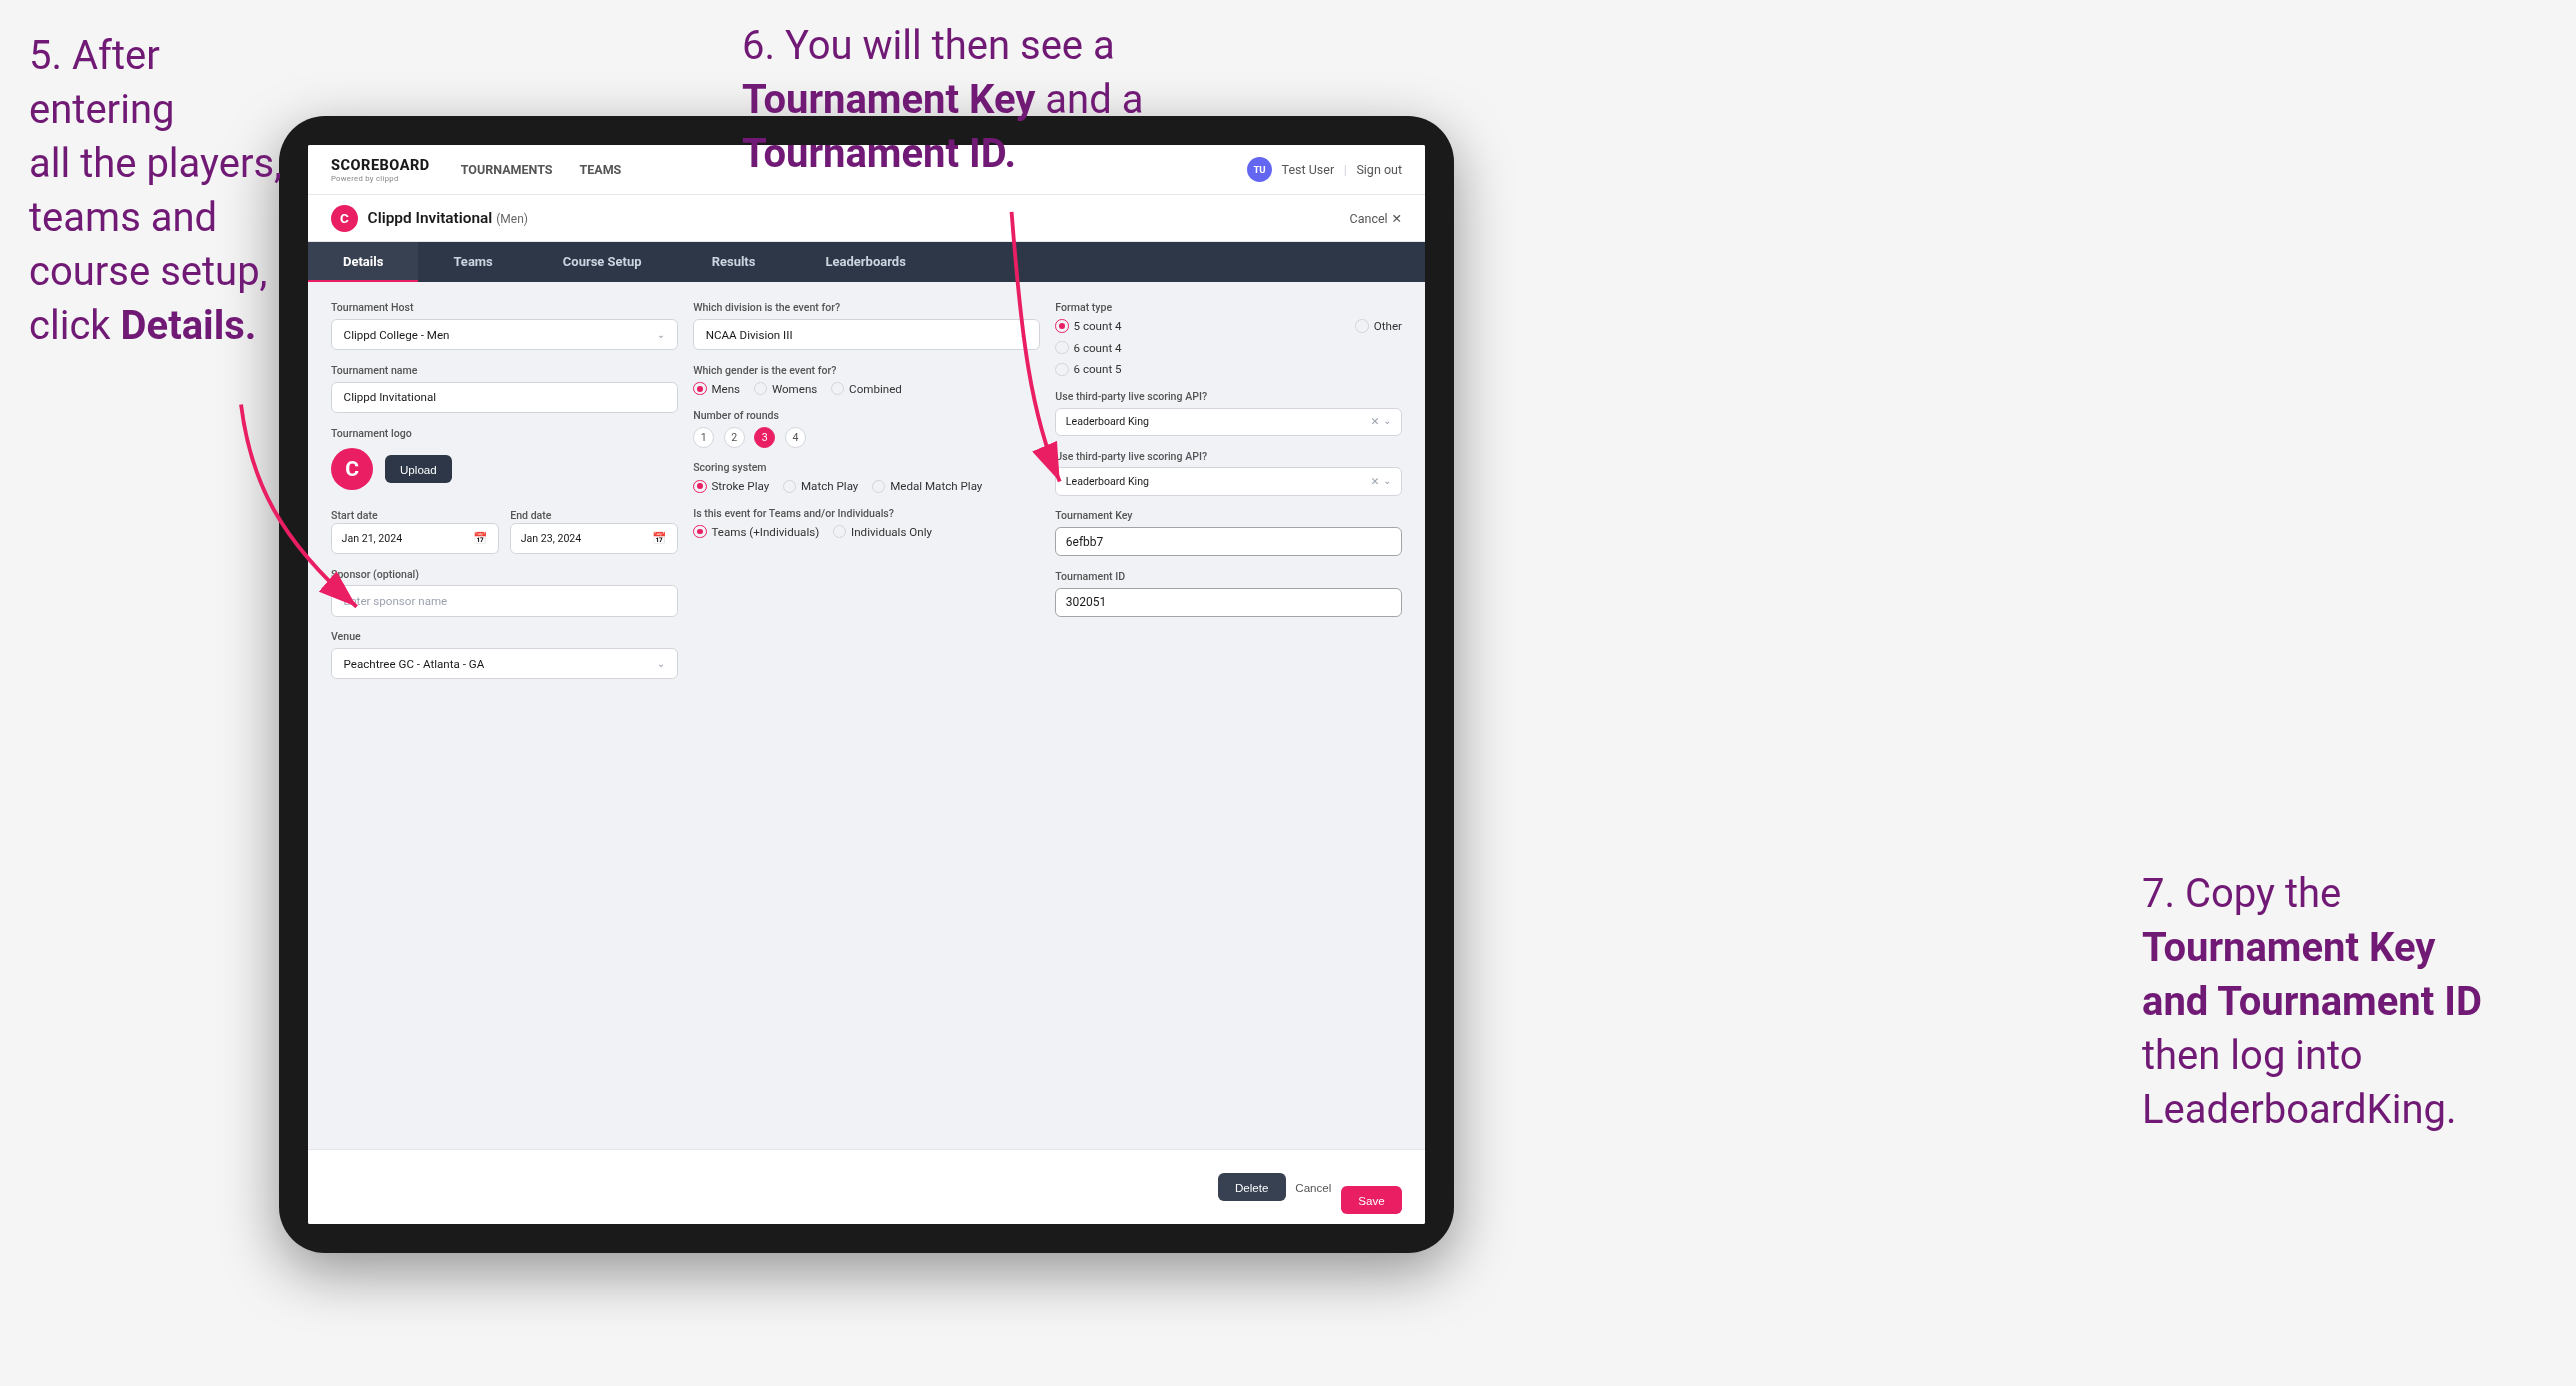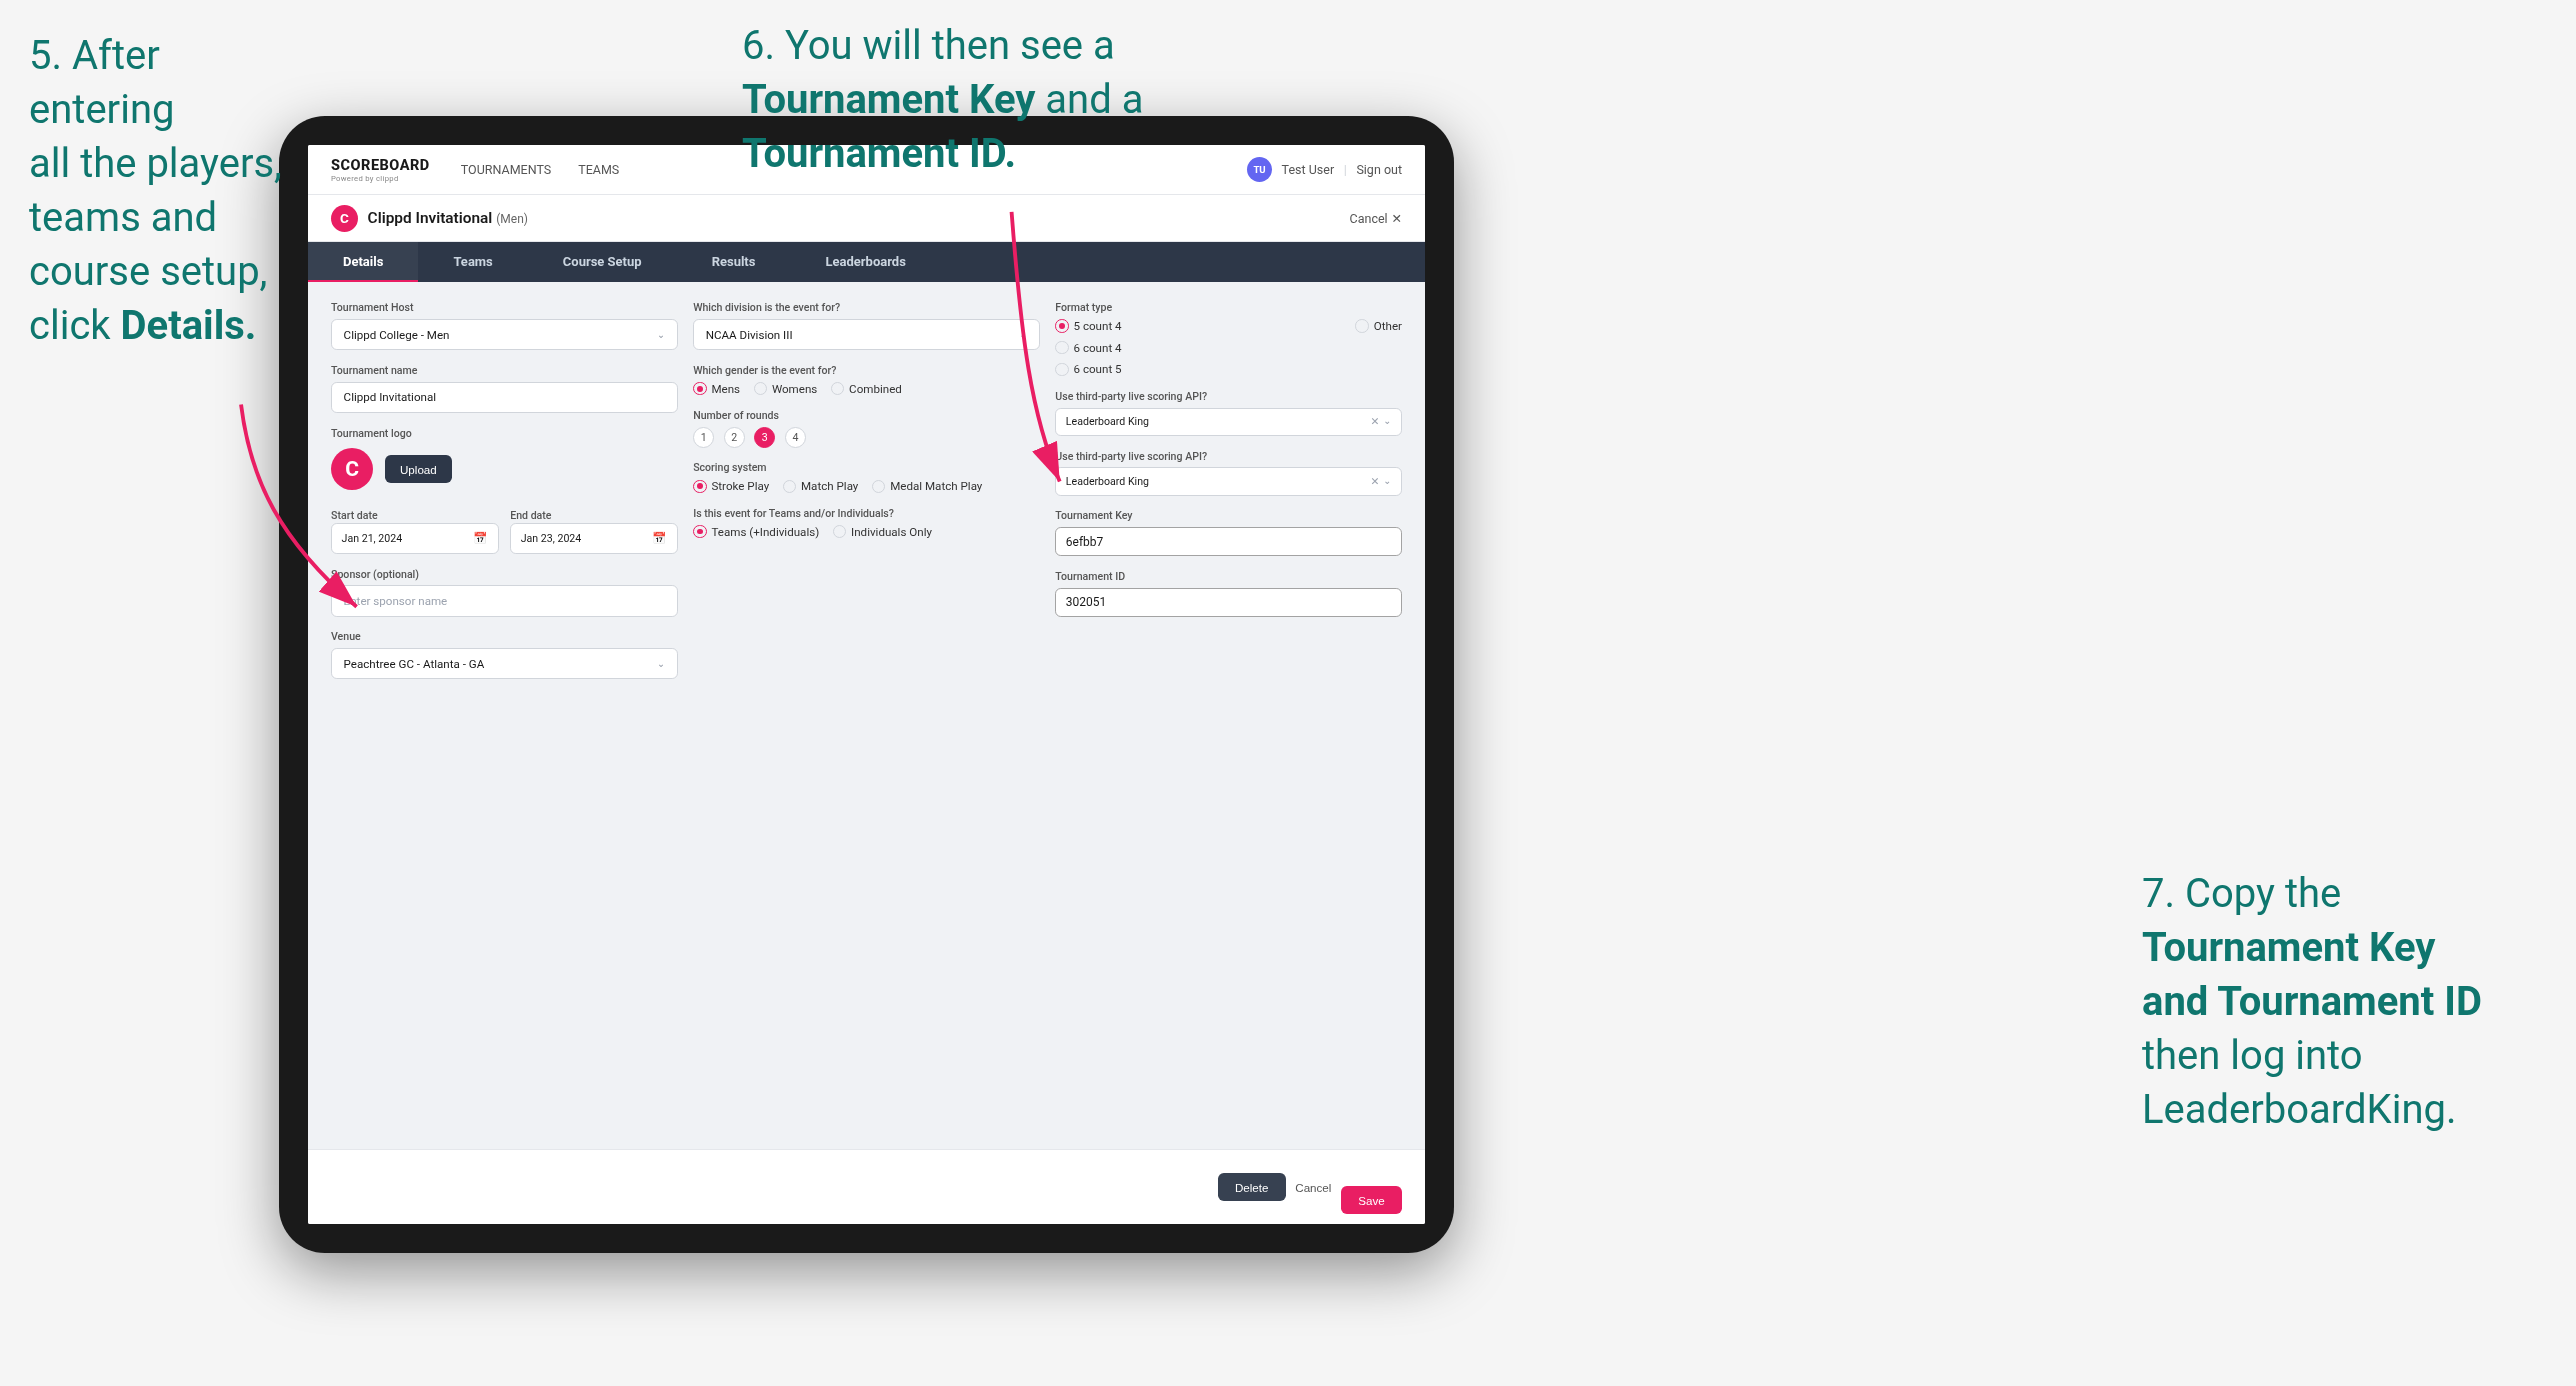--- a/index.html
+++ b/index.html
@@ -10,21 +10,21 @@
       height: 1386px;
       overflow: hidden;
       position: relative;
     }
 
     
     .annotation {
       position: absolute;
       font-size: 40px;
       line-height: 1.35;
-      color: #0f766e;
+      color: #701a75;
     }
     .annotation strong { font-weight: 700; }
 
     .annotation-left {
       left: 29px;
       top: 29px;
       width: 270px;
     }
 
     .annotation-top {
@@ -103,21 +103,21 @@
 
     .nav-links {
       display: flex;
       gap: 27px;
       flex: 1;
     }
 
     .nav-link {
       font-size: 12.5px;
       color: #555;
-      font-weight: 400;
+      font-weight: 700;
       cursor: pointer;
       text-decoration: none;
     }
 
     .nav-right {
       display: flex;
       align-items: center;
       gap: 9.6px;
       font-size: 12.5px;
       color: #555;

